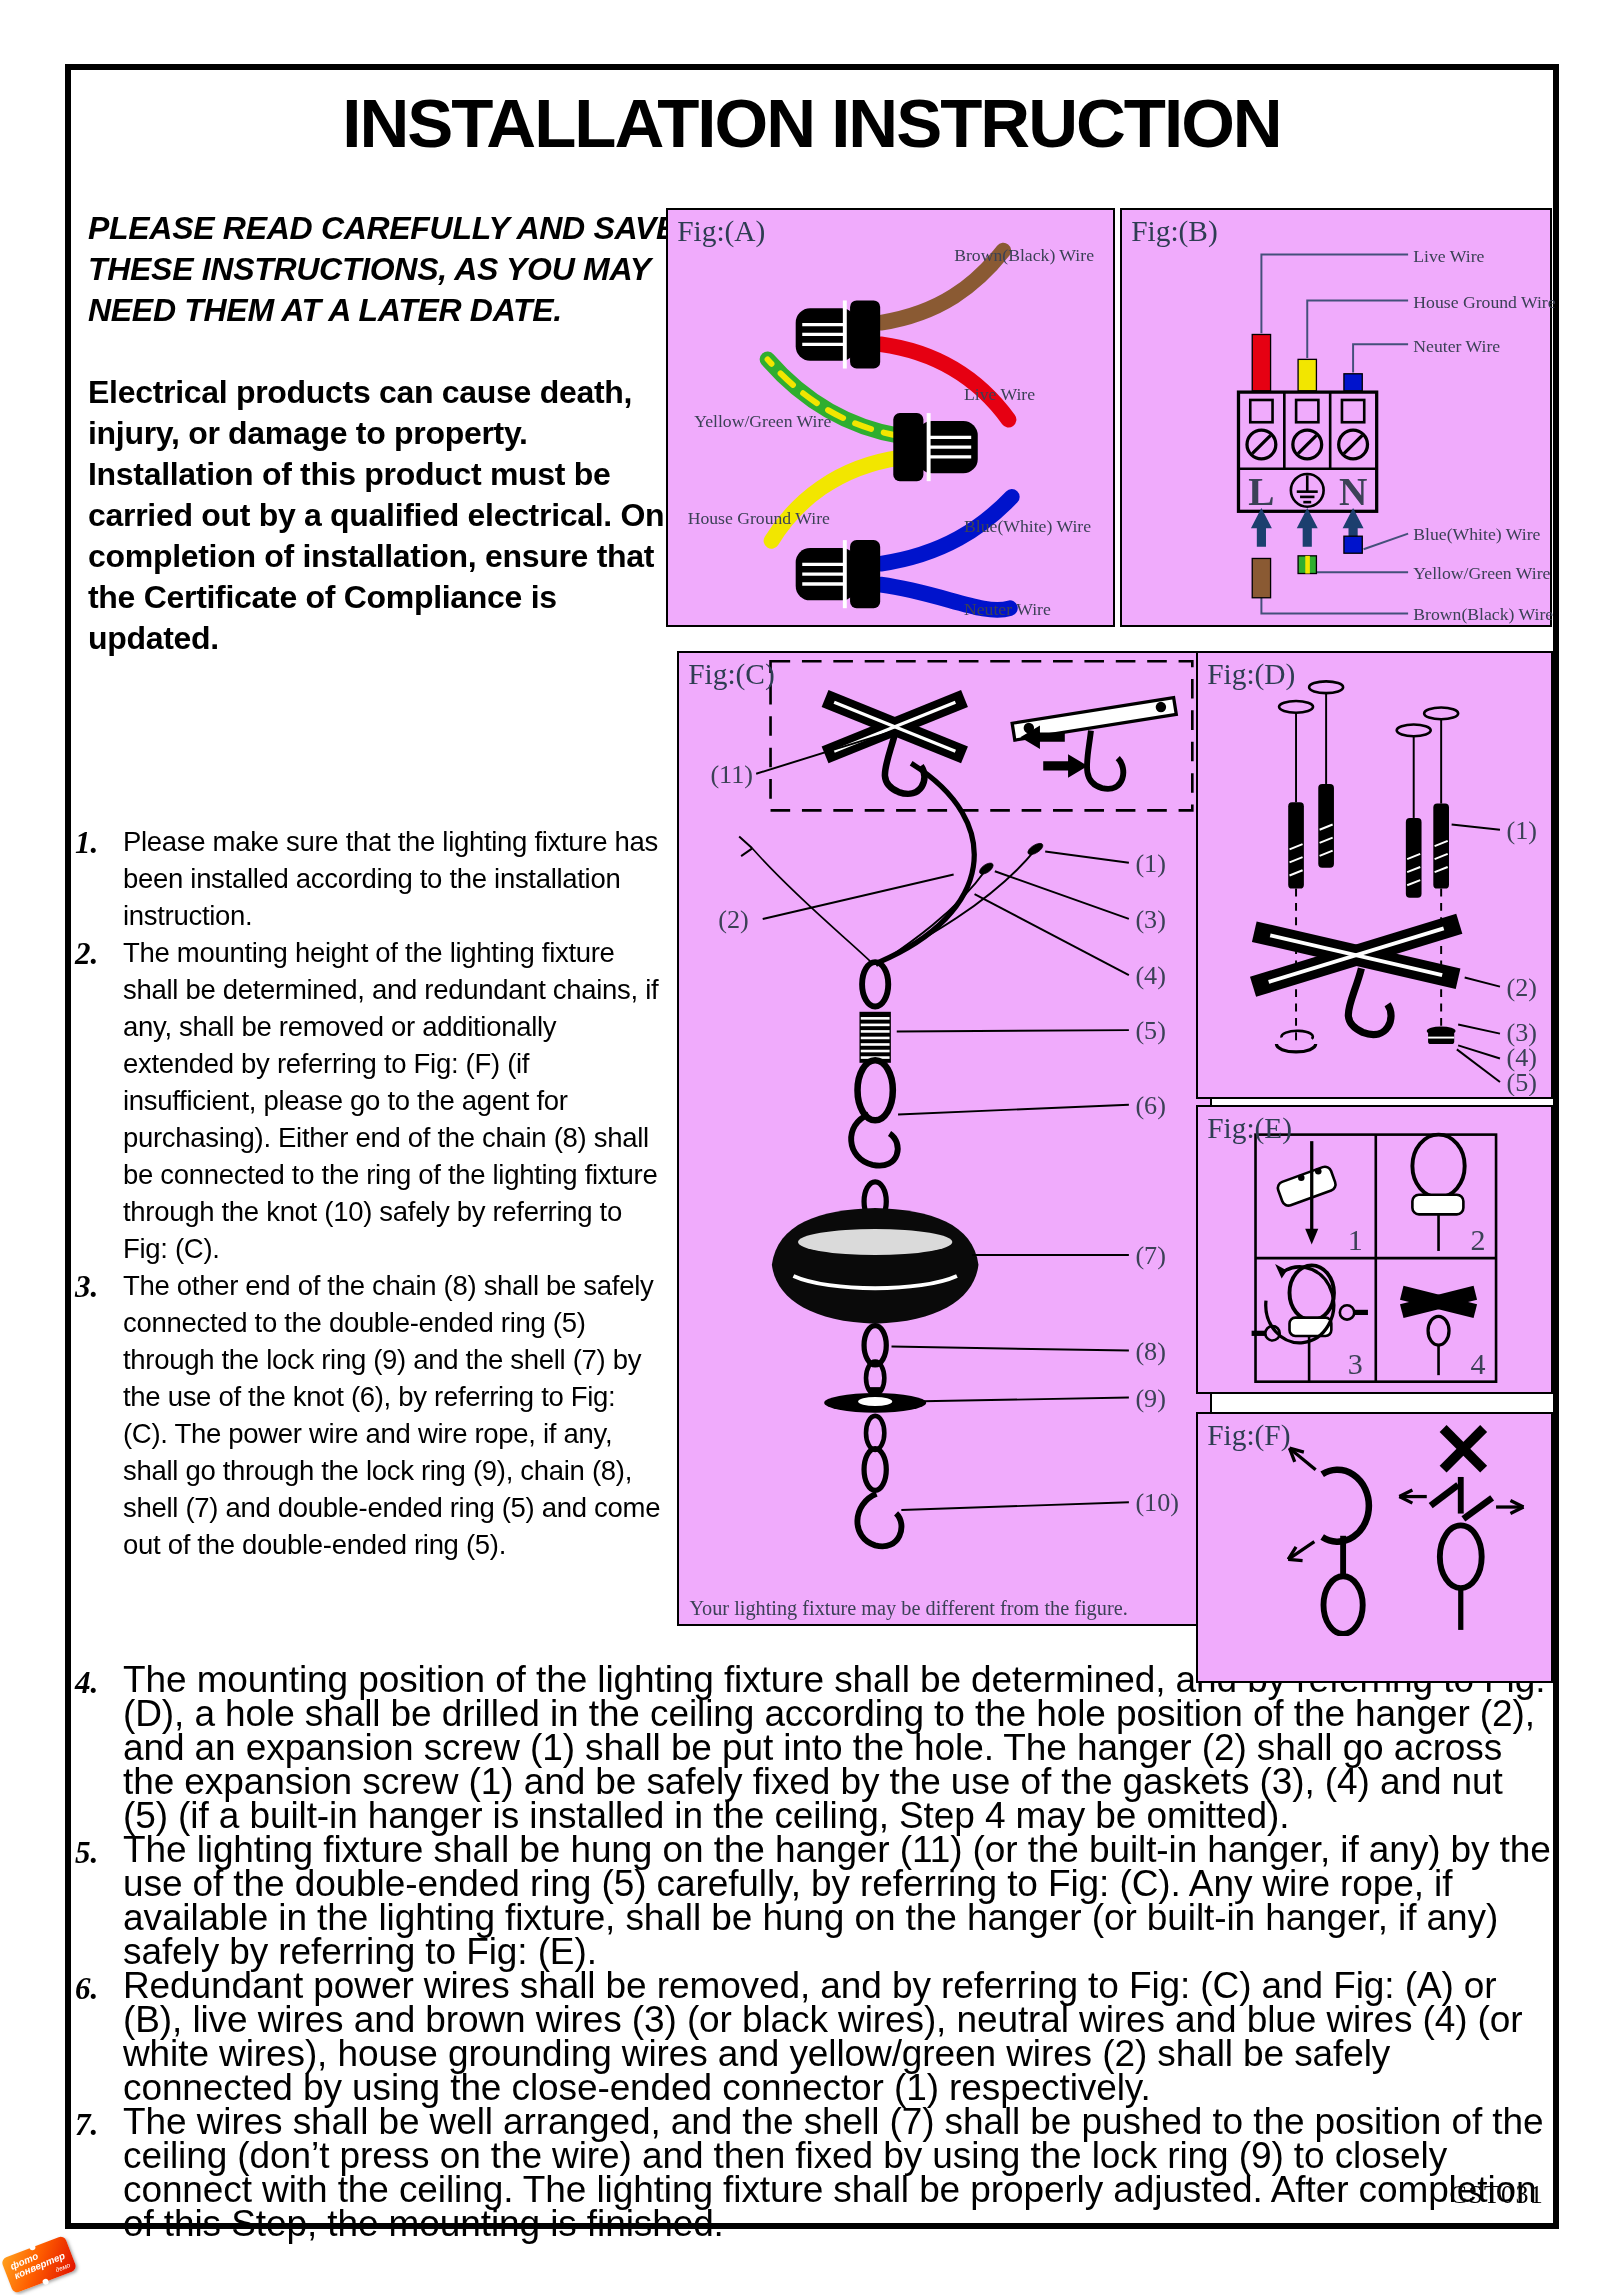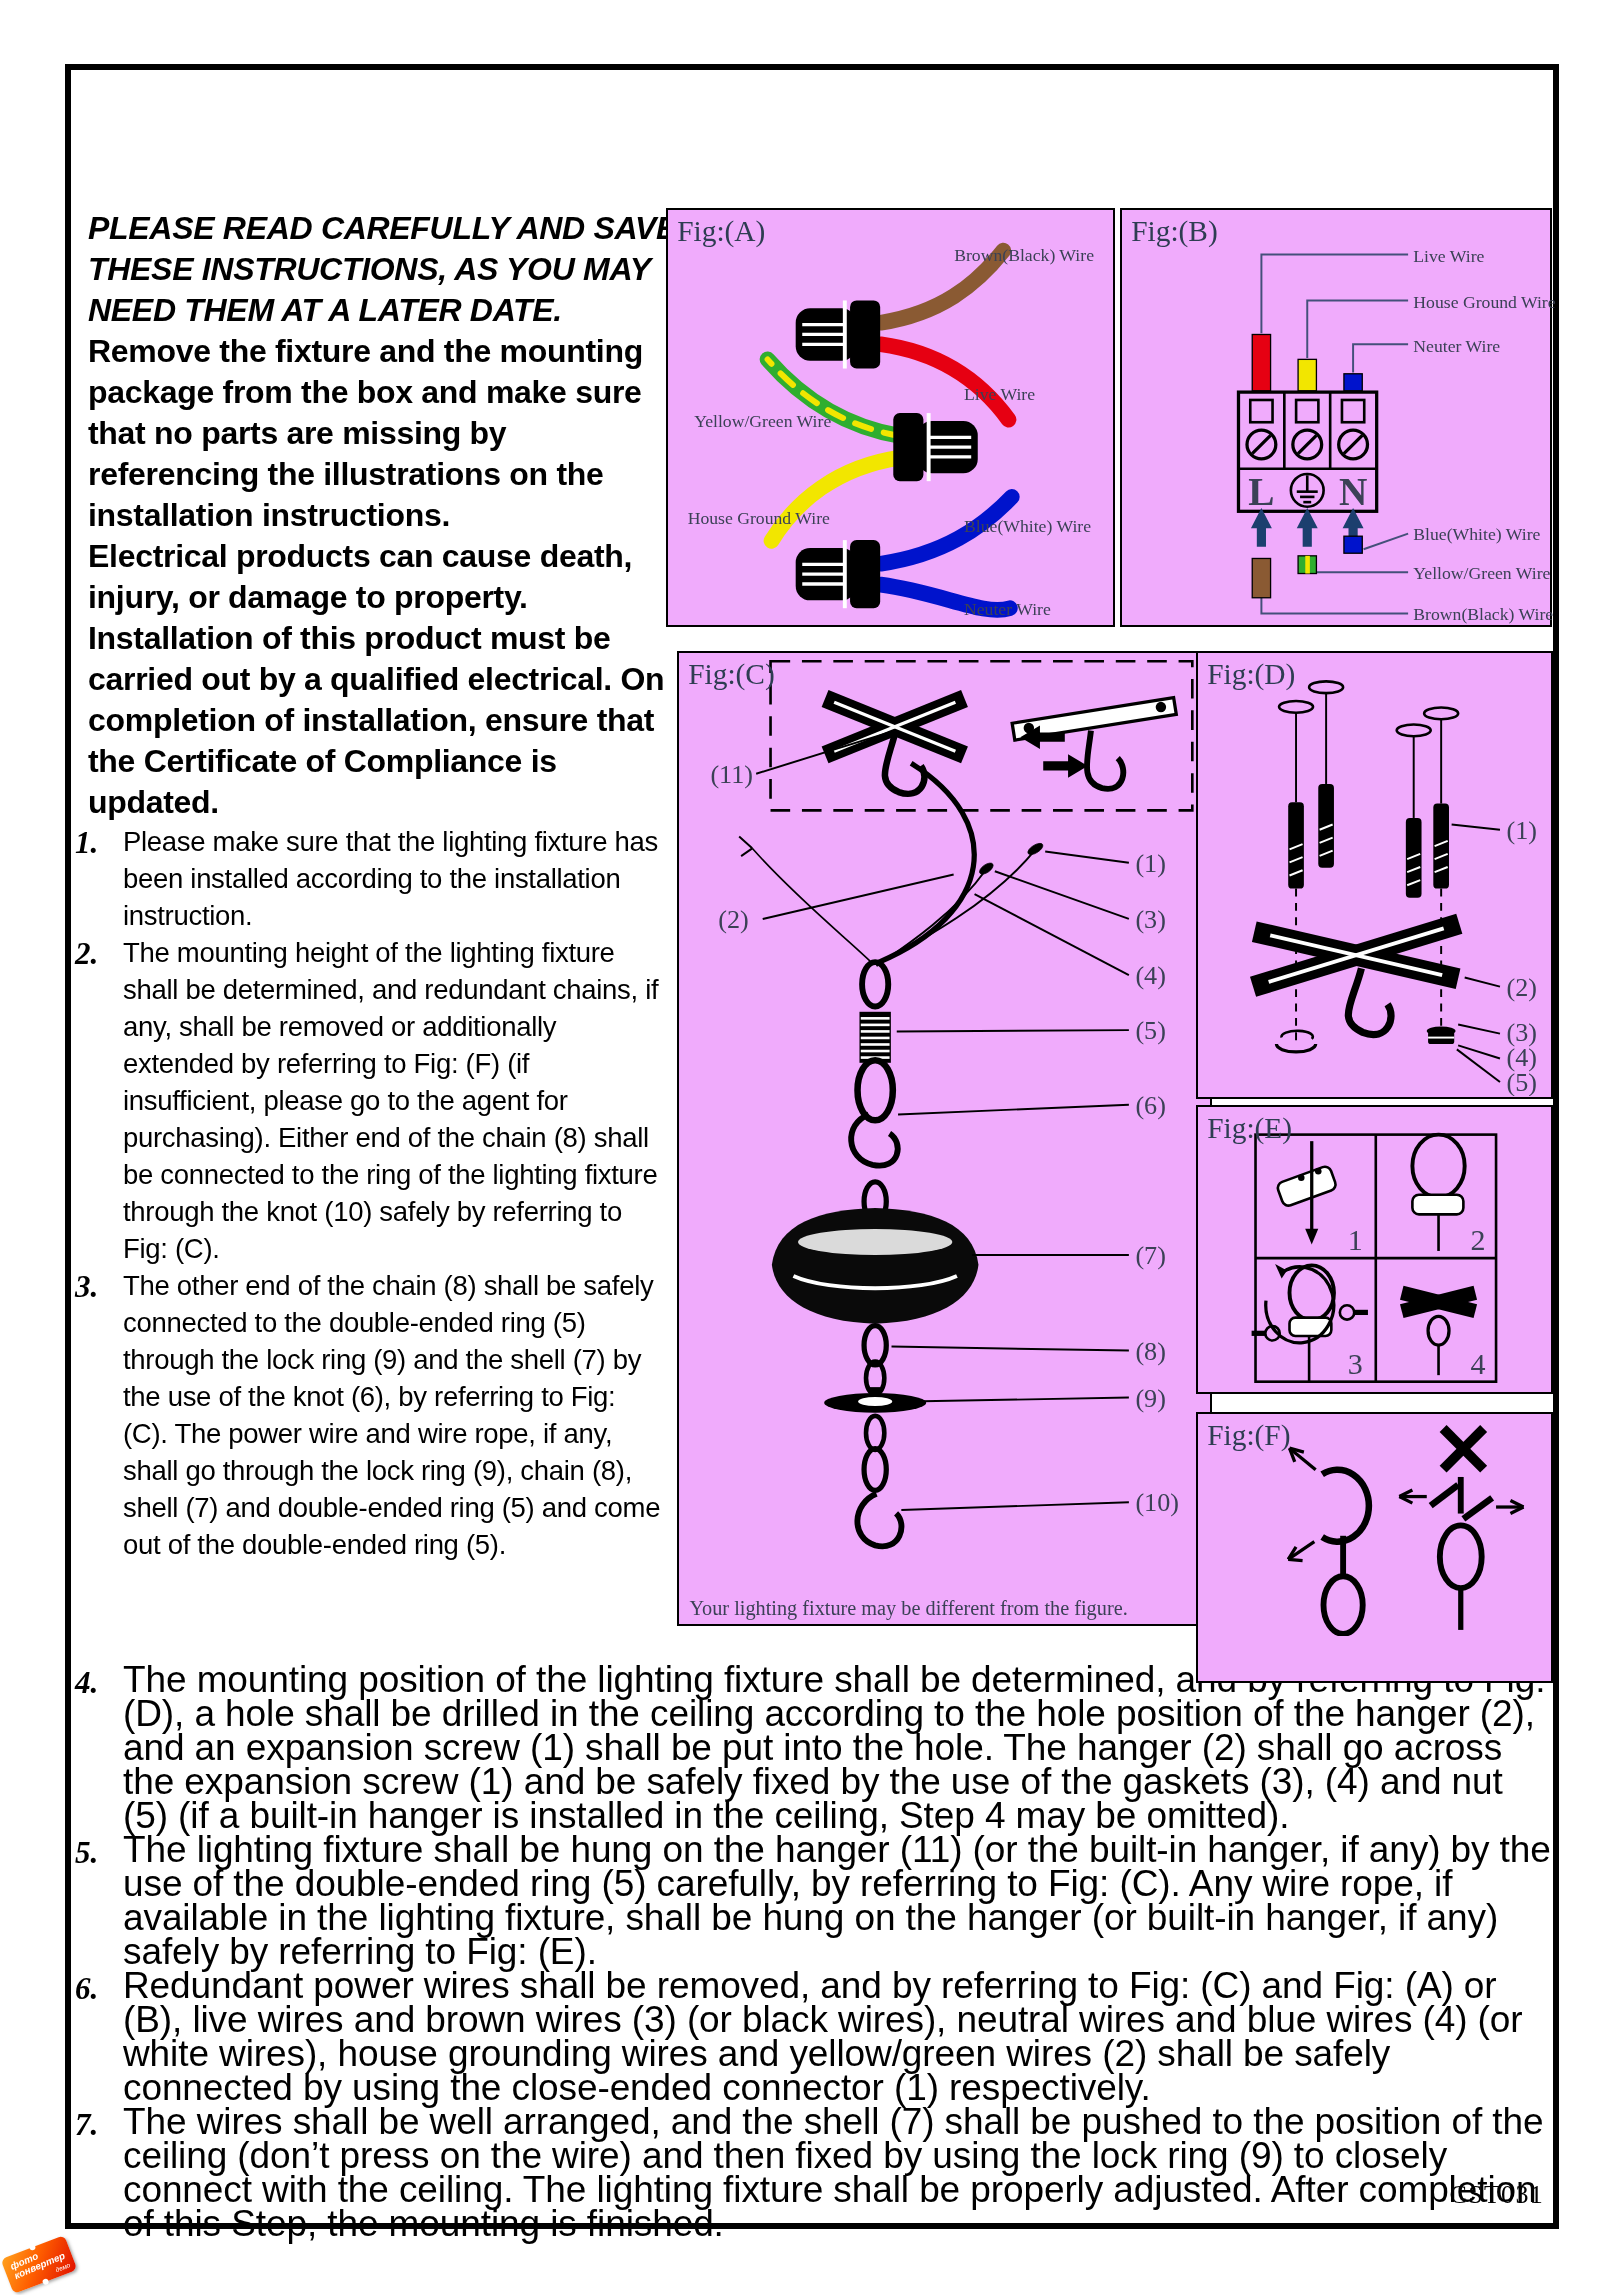--- a/index.html
+++ b/index.html
@@ -41,24 +41,25 @@
   .sticker .t1{position:absolute;left:6.5px;top:4.6px;color:#fff;font-weight:bold;font-style:italic;
            font-size:9.8px;line-height:9.8px;transform:rotate(-2deg);}
   .sticker .t2{position:absolute;right:5.2px;bottom:3.9px;color:#fff;font-style:italic;font-size:6.5px;}
 </style>
 </head>
 <body>
 
 <div id="page">
   <div class="frame"></div>
 
+  <div class="title">INSTALLATION INSTRUCTION</div>
 
   <div class="intro">
     <span class="em">PLEASE READ CAREFULLY AND SAVE THESE INSTRUCTIONS, AS YOU MAY NEED THEM AT A LATER DATE.</span><br>
-    <span>Remove the fixture and the mounting package from the box and make sure that no parts are missing by referencing the illustrations on the installation instructions.</span><br>
+    <br>
     <span>Electrical products can cause death, injury, or damage to property. Installation of this product must be carried out by a qualified electrical. On completion of installation, ensure that the Certificate of Compliance is updated.</span>
   </div>
 
   <div class="steps-narrow">
     <div class="step">
       <div class="step-num">1.</div>
       <div class="step-body">Please make sure that the lighting fixture has been installed according to the installation instruction.</div>
     </div>
     <div class="step">
       <div class="step-num">2.</div>

